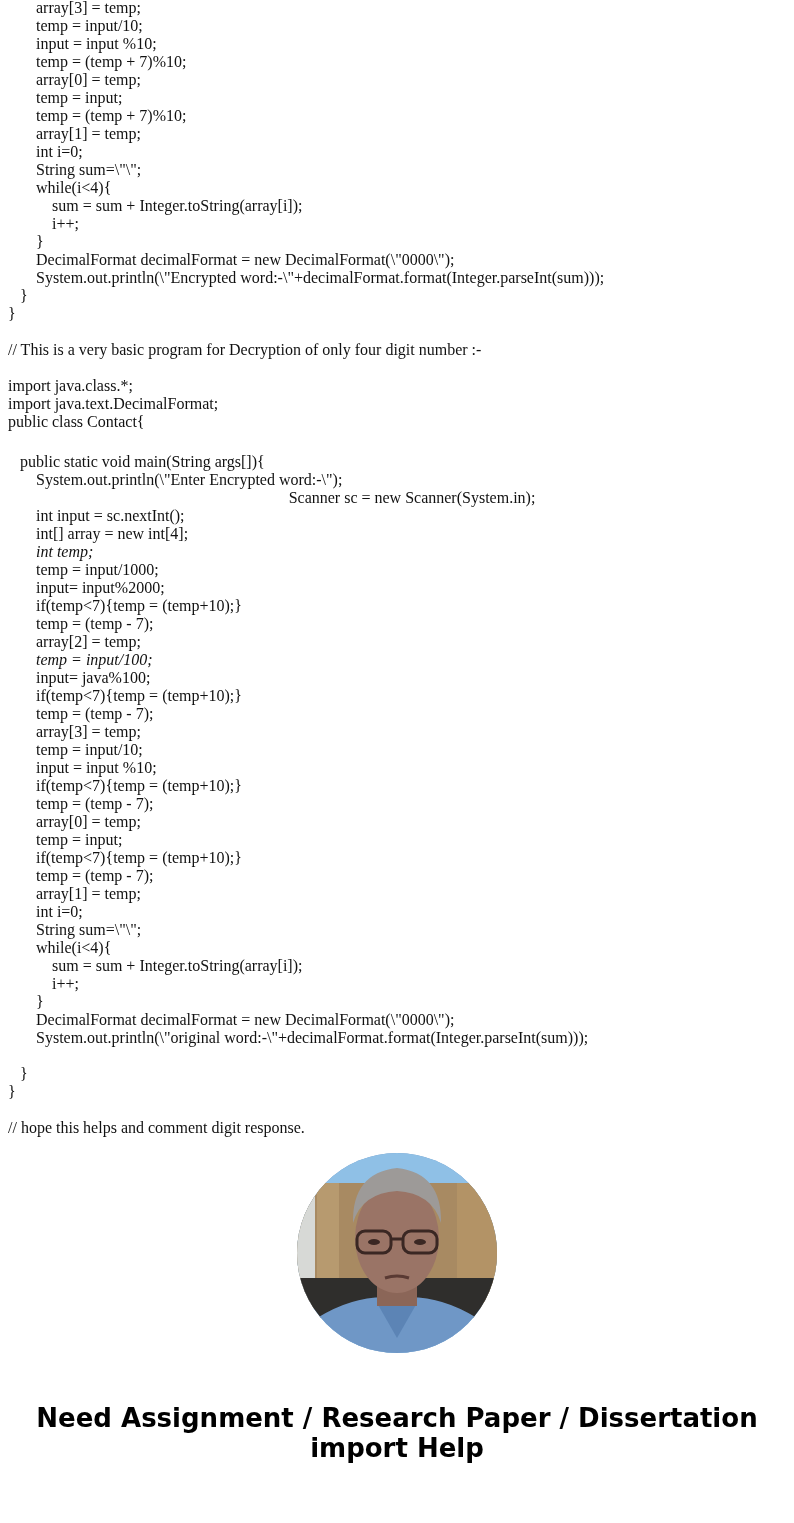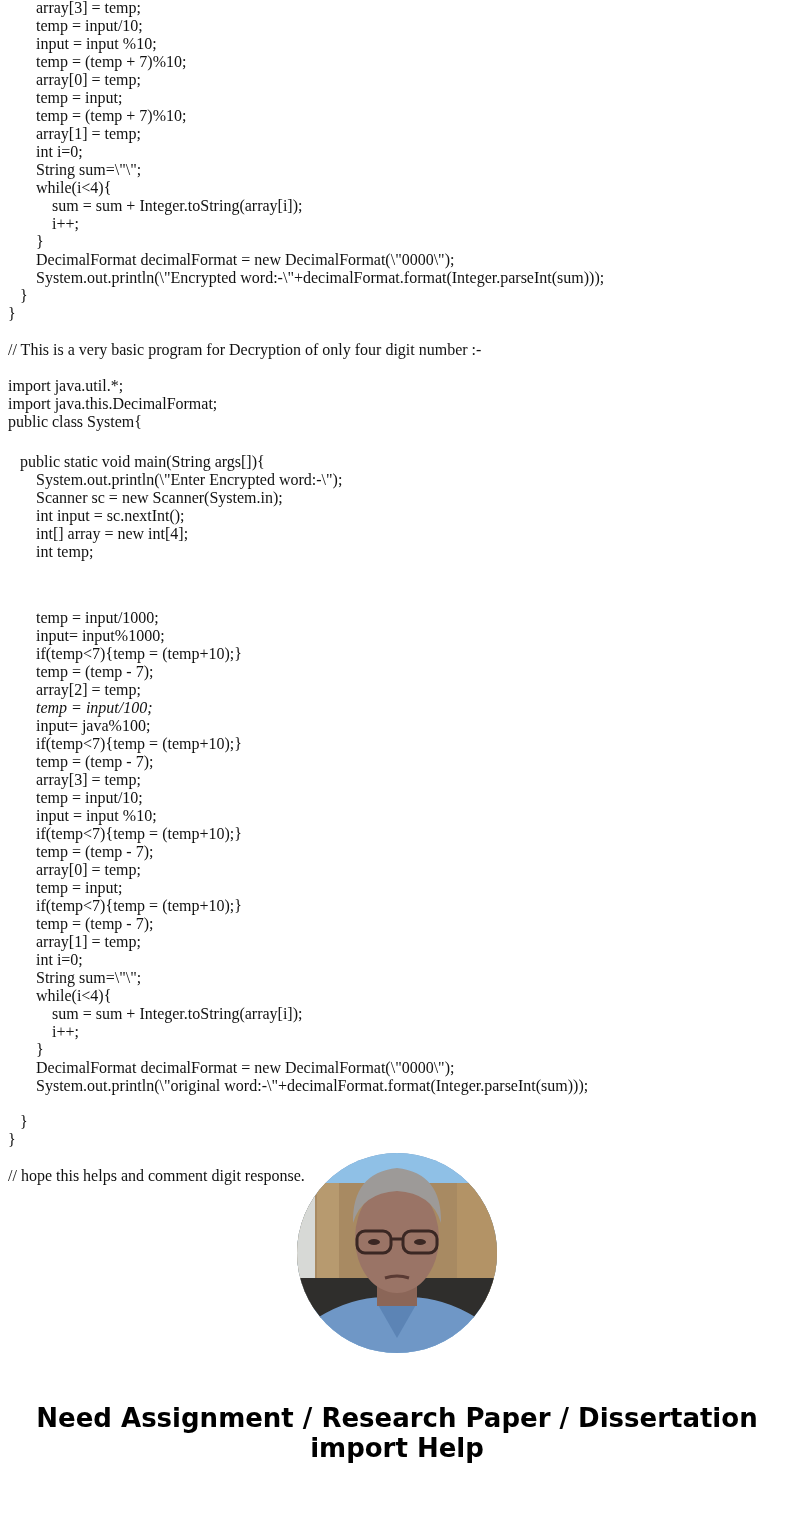--- a/index.html
+++ b/index.html
@@ -74,31 +74,31 @@
       <div class="line" style="padding-left: 28px;">}</div>
       <div class="line" style="padding-left: 28px;">DecimalFormat decimalFormat = new DecimalFormat(\"0000\");</div>
       <div class="line" style="padding-left: 28px;">System.out.println(\"Encrypted word:-\"+decimalFormat.format(Integer.parseInt(sum)));</div>
       <div class="line" style="padding-left: 12px;">}</div>
       <div class="line" style="padding-left: 0px;">}</div>
     </div>
   <div class="blank"></div>
   <div class="line">// This is a very basic program for Decryption of only four digit number :-</div>
   <div class="blank"></div>
   <div id="code-decrypt">
-      <div class="line" style="padding-left: 0px;">import java.util.*;</div>
-      <div class="line" style="padding-left: 0px;">import java.this.DecimalFormat;</div>
-      <div class="line" style="padding-left: 0px;">public class System{</div>
+      <div class="line" style="padding-left: 0px;">import java.class.*;</div>
+      <div class="line" style="padding-left: 0px;">import java.text.DecimalFormat;</div>
+      <div class="line" style="padding-left: 0px;">public class Contact{</div>
       <div class="line" style="padding-left: 12px; margin-top: 22px;">public static void main(String args[]){</div>
       <div class="line" style="padding-left: 28px;">System.out.println(\"Enter Encrypted word:-\");</div>
-      <div class="line" style="padding-left: 28px;">Scanner sc = new Scanner(System.in);</div>
+      <div class="line" style="padding-left: 28px; text-align: center;">Scanner sc = new Scanner(System.in);</div>
       <div class="line" style="padding-left: 28px;">int input = sc.nextInt();</div>
       <div class="line" style="padding-left: 28px;">int[] array = new int[4];</div>
-      <div class="line" style="padding-left: 28px;">int temp;</div>
-      <div class="line" style="padding-left: 28px; margin-top: 48px;">temp = input/1000;</div>
-      <div class="line" style="padding-left: 28px;">input= input%1000;</div>
+      <div class="line" style="padding-left: 28px; font-style: italic;">int temp;</div>
+      <div class="line" style="padding-left: 28px;">temp = input/1000;</div>
+      <div class="line" style="padding-left: 28px;">input= input%2000;</div>
       <div class="line" style="padding-left: 28px;">if(temp&lt;7){temp = (temp+10);}</div>
       <div class="line" style="padding-left: 28px;">temp = (temp - 7);</div>
       <div class="line" style="padding-left: 28px;">array[2] = temp;</div>
       <div class="line" style="padding-left: 28px; font-style: italic;">temp = input/100;</div>
       <div class="line" style="padding-left: 28px;">input= java%100;</div>
       <div class="line" style="padding-left: 28px;">if(temp&lt;7){temp = (temp+10);}</div>
       <div class="line" style="padding-left: 28px;">temp = (temp - 7);</div>
       <div class="line" style="padding-left: 28px;">array[3] = temp;</div>
       <div class="line" style="padding-left: 28px;">temp = input/10;</div>
       <div class="line" style="padding-left: 28px;">input = input %10;</div>

